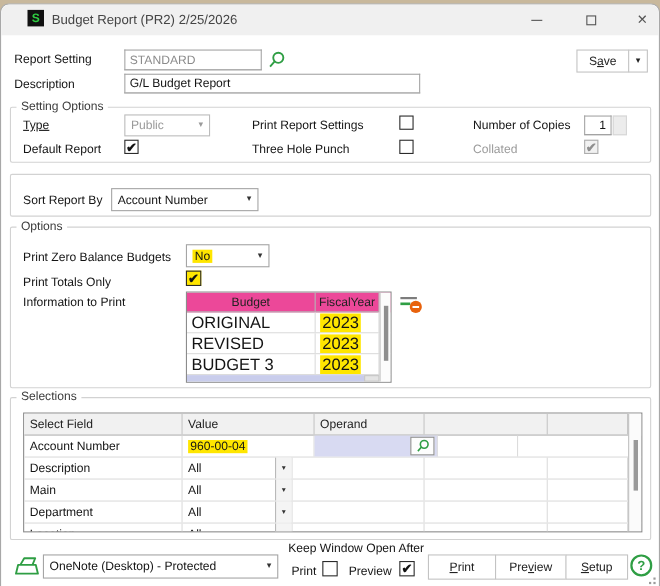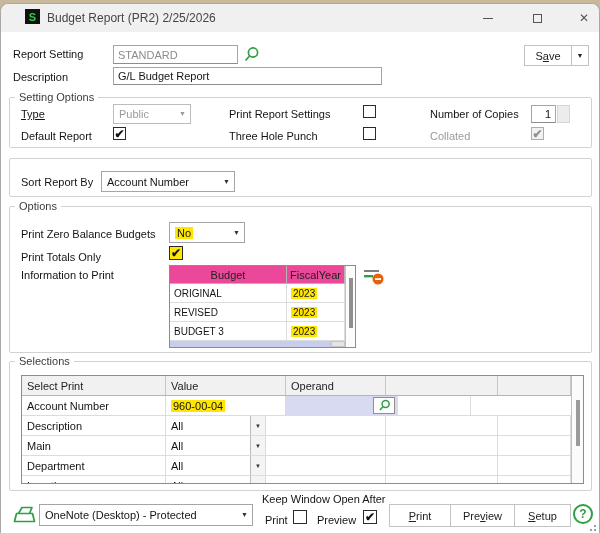--- a/index.html
+++ b/index.html
@@ -47,21 +47,21 @@
 
   .spinnerblock { position:absolute; background:#ececec; border:1px solid #d6d6d6; }
 
   
   .igrid { position:absolute; left:168px; top:261px; width:187px; height:83px; border:1px solid #8c8c8c;
            background:#fff; overflow:hidden; }
   .igrid .hrow { display:flex; height:18px; background:#ec4899; border-bottom:1px solid #b5b5b5; }
   .igrid .hcell { font-size:11px; color:#222; display:flex; align-items:center; justify-content:center;
                   border-right:1px solid #b5b5b5; }
   .igrid .rrow { display:flex; height:19px; border-bottom:1px solid #dcdcdc; }
-  .igrid .cell { font-size:10px; color:#141414; display:flex; align-items:center; padding-left:4px;
+  .igrid .cell { font-size:15px; color:#141414; display:flex; align-items:center; padding-left:4px;
                  border-right:1px solid #dcdcdc; }
   .ic1 { width:117px; } .ic2 { width:58px; }
   .vsb { position:absolute; top:0; right:0; bottom:0; width:10px; background:#fcfcfc; border-left:1px solid #c0c0c0; }
   .vsb .thumb { position:absolute; left:3px; width:4px; background:#8f8f8f; }
   .hsb-track { position:absolute; left:0; bottom:0; height:6px; width:161px; background:#c9cdec; }
   .hsb-btn { position:absolute; left:161px; bottom:0; height:6px; width:14px; background:#e4e4e4; border:1px solid #c6c6c6; }
 
   
   .stable { position:absolute; left:20px; top:371px; width:563px; height:109px; border:1px solid #8c8c8c;
             background:#fff; overflow:hidden; }
@@ -202,21 +202,21 @@
         <circle cx="15" cy="12" r="5.5" fill="#e8620c"></circle>
         <rect x="12" y="11.2" width="6" height="1.8" fill="#ffffff"></rect>
       </svg>
     </span>
 
     <div class="grp" style="left:8px; top:357px; width:583px; height:130px;"></div>
     <span class="leg" style="left:14px; top:351px;">Selections</span>
 
     <div class="stable">
       <div class="hrow">
-        <div class="hcell sc1">Select Print</div>
+        <div class="hcell sc1">Select Field</div>
         <div class="hcell sc3">Value</div>
         <div class="hcell sc2">Operand</div>
         <div class="hcell sc4"></div>
         <div class="hcell sc5"></div>
       </div>
       <div class="rrow">
         <div class="cell sc1">Account Number</div>
         <div class="cell sc3">
             <span class="hl">960-00-04</span>
           </div>

